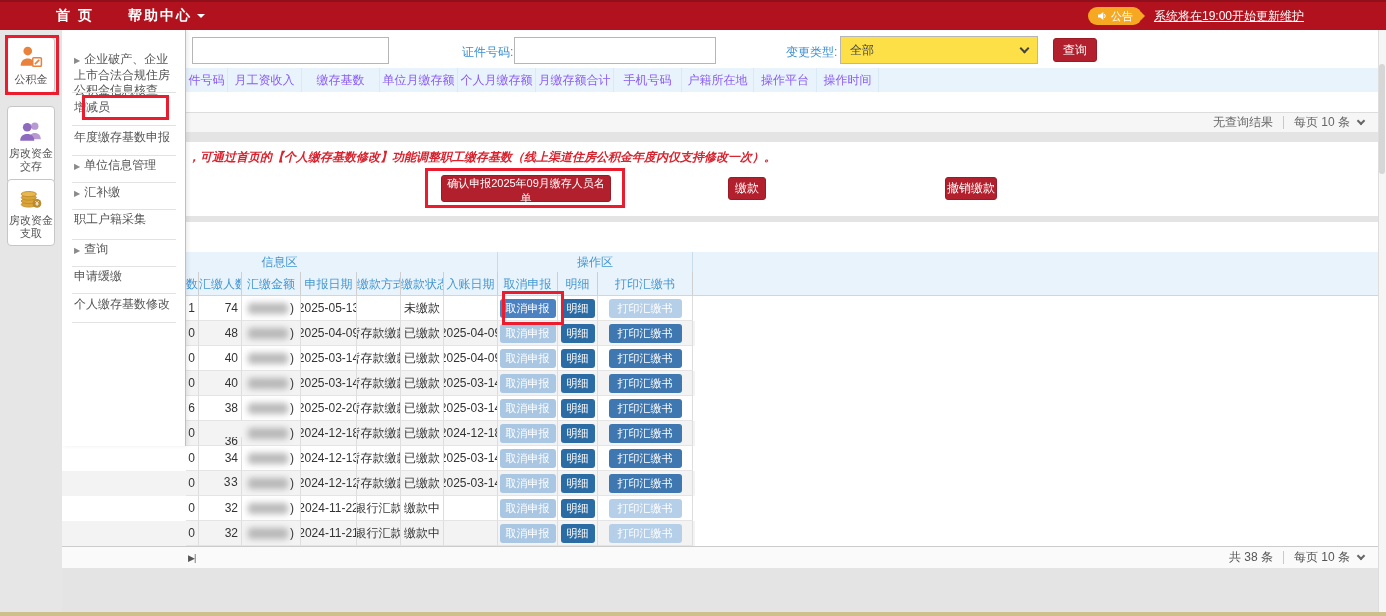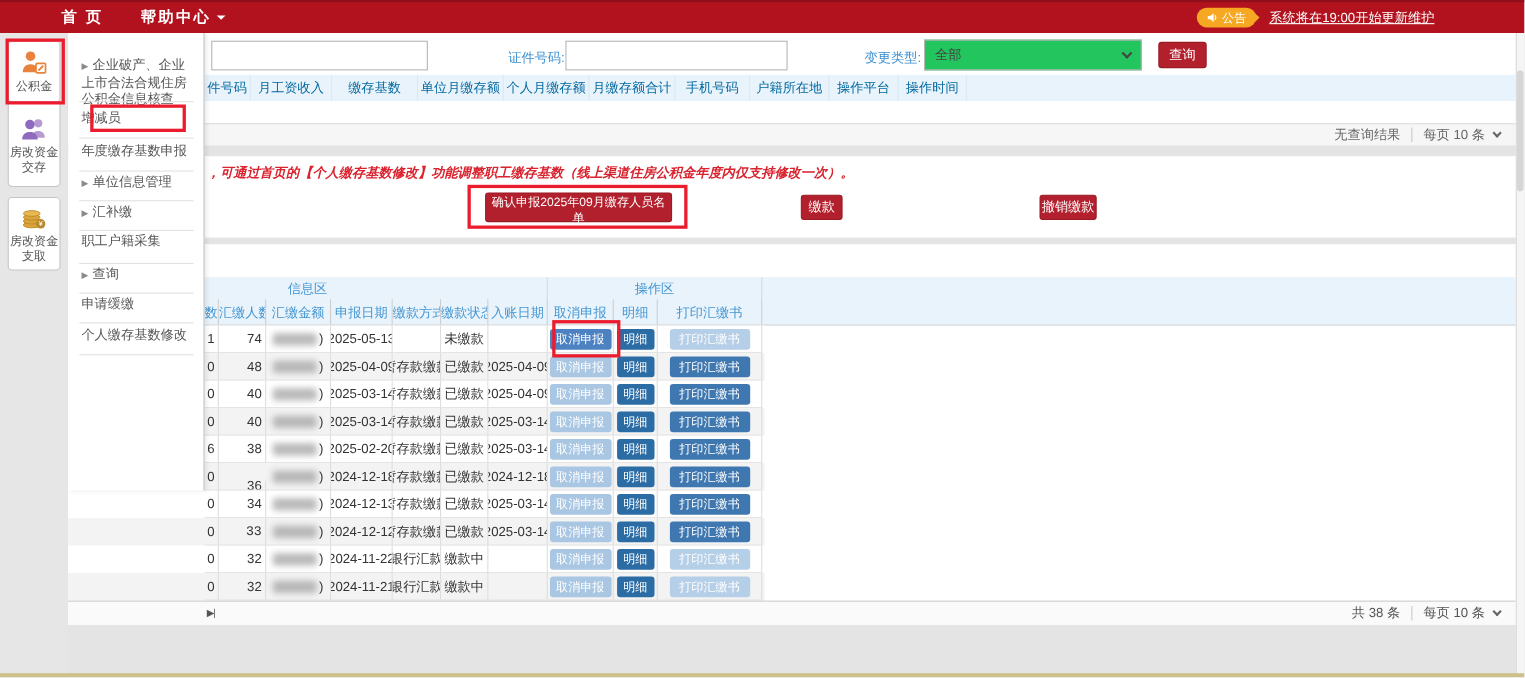--- a/index.html
+++ b/index.html
@@ -18,21 +18,21 @@
   .badge{position:relative;background:#f7a823;border-radius:9px;height:18px;display:flex;align-items:center;
          gap:4px;padding:0 9px;font-size:11px;color:#fff}
   .badge-arrow{position:absolute;right:-7px;top:5px;width:0;height:0;border:4px solid transparent;border-left-color:#f7a823}
   .announce-link{color:#fff;font-size:12px;text-decoration:underline;cursor:pointer}
 
   
   .rail{position:absolute;left:0;top:30px;width:62px;height:586px;background:#e6e6e6}
   .tile{position:absolute;left:7px;width:48px;background:#fff;border:1px solid #c6c6c6;border-radius:4px;
         display:flex;flex-direction:column;align-items:center;justify-content:center;gap:3px;cursor:pointer}
   .tile.t1{top:7px;height:56px}
-  .tile.t2{top:62px;height:78px}
+  .tile.t2{top:76px;height:78px}
   .tile.t3{top:149px;height:67px}
   .tlabel{font-size:11px;color:#555;line-height:13px;text-align:center;width:46px}
 
   
   .flyout{position:absolute;left:62px;top:30px;width:124px;height:416px;background:#fff;
           border-right:1px solid #bfbfbf;box-shadow:2px 0 4px rgba(0,0,0,.08);z-index:10}
   .menu-item{position:absolute;left:12px;width:106px;font-size:12px;color:#555;line-height:15px;cursor:pointer}
   .m-arrow{font-size:8px;color:#8a8a8a;margin-right:4px}
   .menu-divider{position:absolute;left:10px;width:104px;height:1px;background:#e2e2e2}
 
@@ -43,31 +43,31 @@
   .panel-table{top:222px;height:346px}
 
   
   .anchor{position:absolute;left:106px;top:10px}
   .inp{position:absolute;border:1px solid #b6b6b6;background:#fff;height:27px;padding:0 6px;font-size:12px;font-family:inherit}
   .inp1{left:130px;top:7px;width:197px}
   .inp2{left:452px;top:7px;width:202px}
   .flabel{position:absolute;font-size:12px;color:#3a8fd0}
   .lbl-id{left:400px;top:14px}
   .lbl-type{left:724px;top:14px}
-  .sel{position:absolute;left:778px;top:6px;width:198px;height:28px;border:1px solid #b6b6b6;background:#22c55e;
+  .sel{position:absolute;left:778px;top:6px;width:198px;height:28px;border:1px solid #b6b6b6;background:#fde047;
        display:flex;align-items:center;justify-content:space-between;padding:0 9px;font-size:12px;color:#444;cursor:pointer}
   .chev{width:7px;height:7px;border-right:2px solid #444;border-bottom:2px solid #444;transform:rotate(45deg);margin-top:-3px}
   .chev.sm{width:6px;height:6px;border-color:#666;margin-left:8px;cursor:pointer}
   .red-btn{background:#b3202d;color:#fff;border:1px solid #9a1b26;border-radius:3px;font-size:12px;
            font-family:inherit;cursor:pointer}
   .qbtn{position:absolute;left:991px;top:8px;width:44px;height:24px}
 
   
   .hdr1{position:absolute;left:0;top:38px;width:1316px;height:24px;background:#e9f3fb;display:flex;padding-left:124px}
-  .th1{font-size:12px;color:#0369a1;text-align:center;line-height:24px;border-right:1px solid #d9e9f5;
+  .th1{font-size:12px;color:#8b5cf6;text-align:center;line-height:24px;border-right:1px solid #d9e9f5;
        overflow:hidden;white-space:nowrap}
   .empty-row{position:absolute;left:0;top:62px;width:1316px;height:20px;background:#fff}
   .toolbar{position:absolute;left:0;top:82px;width:1316px;height:20px;background:#f6f6f6;border-top:1px solid #ddd;
            display:flex;align-items:center;justify-content:flex-end;padding-right:14px;font-size:12px;color:#666}
   .vdiv{width:1px;height:13px;background:#c9c9c9;margin:0 10px}
 
   
   .notice{position:absolute;left:126px;font-size:12px;font-style:italic;font-weight:bold;color:#d9232e;white-space:nowrap}
   .notice1{top:7px}
   .notice2{top:7px}

